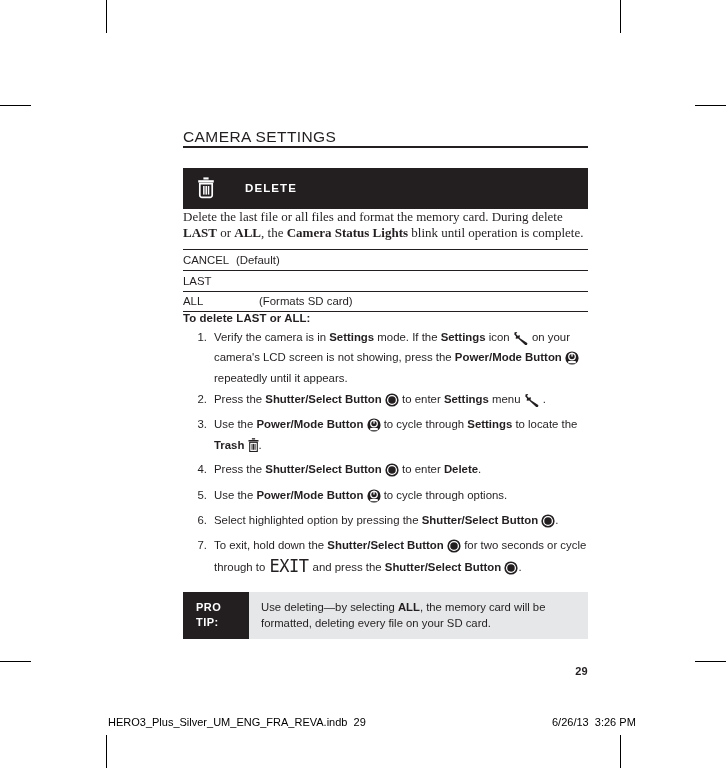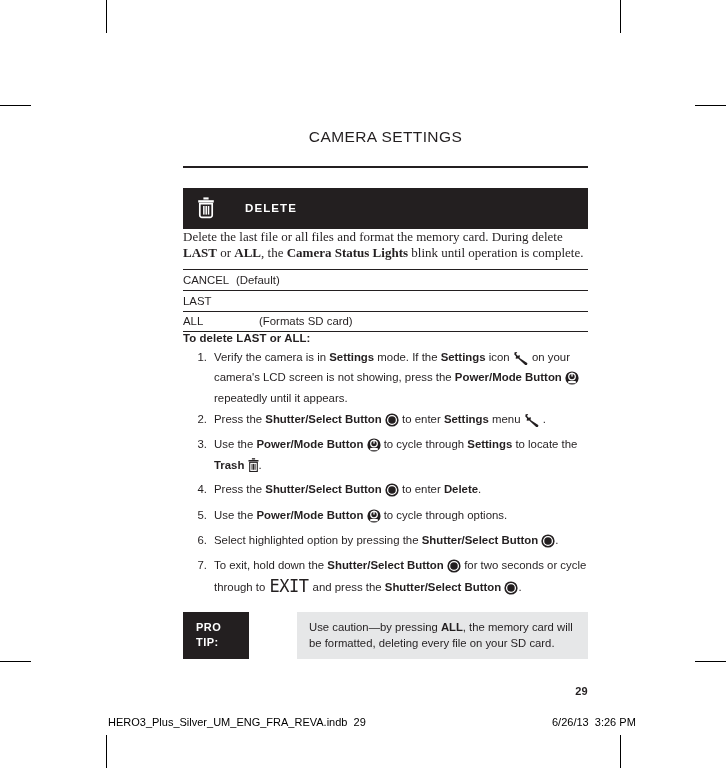--- a/index.html
+++ b/index.html
@@ -23,25 +23,25 @@
   
   #page {
     position: absolute;
     left: 183px;
     top: 128px;
     width: 405px;
   }
 
   
   .runhead {
-    text-align: center;
+    text-align: left;
     font-size: 15.5px;
     letter-spacing: .4px;
     color: #231f20;
-    padding-bottom: 20px;
+    padding-bottom: 0;
     font-weight: 400;
   }
   .rule {
     height: 1.6px;
     background: #231f20;
     width: 100%;
   }
 
   
   .sect-header {
@@ -124,21 +124,20 @@
     letter-spacing: -0.5px;
     vertical-align: -1px;
     padding: 0 1px;
   }
 
   
   .protip {
     display: flex;
     margin-top: 13px;
     min-height: 45px;
-    gap: 48px;
   }
   .protip-label {
     background: #231f20;
     color: #ffffff;
     width: 66px;
     flex: 0 0 66px;
     font-size: 11px;
     font-weight: 700;
     letter-spacing: .5px;
     padding: 8px 0 8px 13px;
@@ -278,20 +277,20 @@
             <circle cx="7" cy="7" r="4.4" fill="none" stroke="#fff" stroke-width="1.3"></circle>
             <circle cx="7" cy="7" r="2.6" fill="#231f20"></circle>
           </svg></span><span>.</span></li>
     </ol>
 
   <div class="protip">
     <div class="protip-label">
       <div>PRO</div>
       <div>TIP:</div>
     </div>
-    <div class="protip-body"><span>Use caution—by pressing </span><b>ALL</b><span>, the memory card will be formatted, deleting every file on your SD card.</span></div>
+    <div class="protip-body"><span>Use deleting—by selecting </span><b>ALL</b><span>, the memory card will be formatted, deleting every file on your SD card.</span></div>
   </div>
 
   <div class="folio">29</div>
 </div>
 
 <div class="slug slug-left"><span>HERO3_Plus_Silver_UM_ENG_FRA_REVA.indb</span>&nbsp;&nbsp;<span>29</span></div>
 <div class="slug slug-right"><span>6/26/13</span>&nbsp;&nbsp;<span>3:26 PM</span></div>
 
 </body></html>

